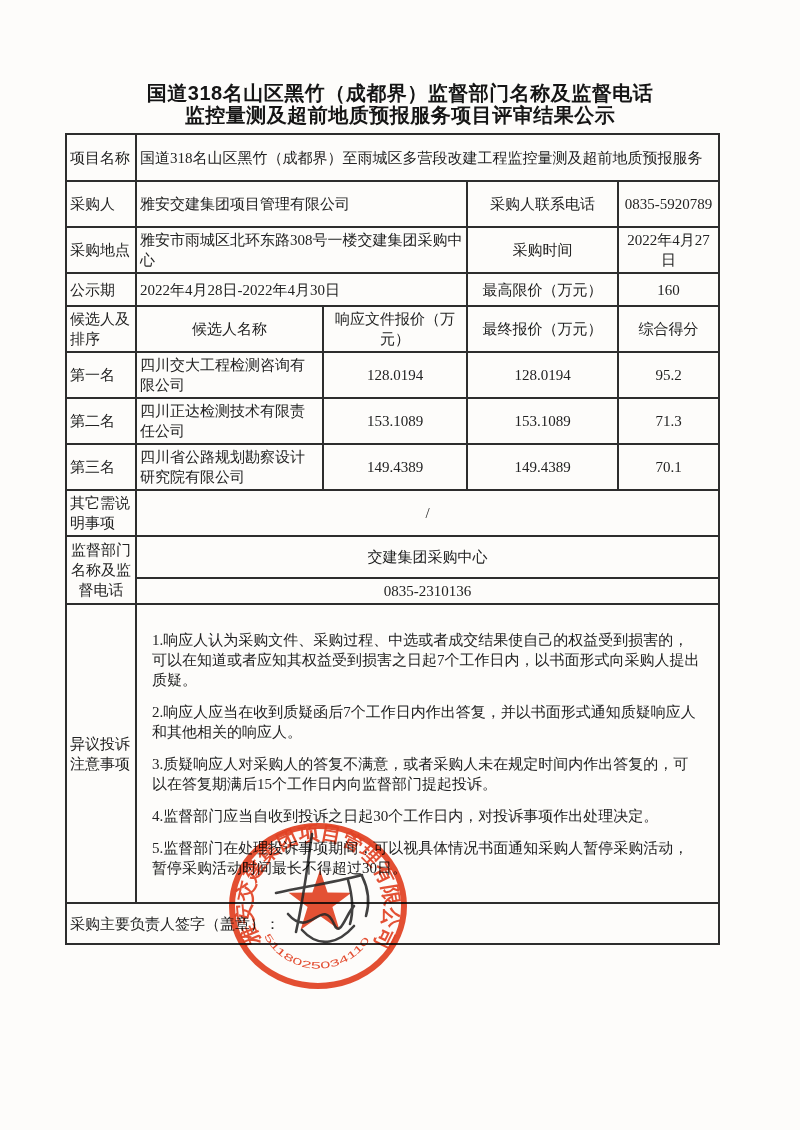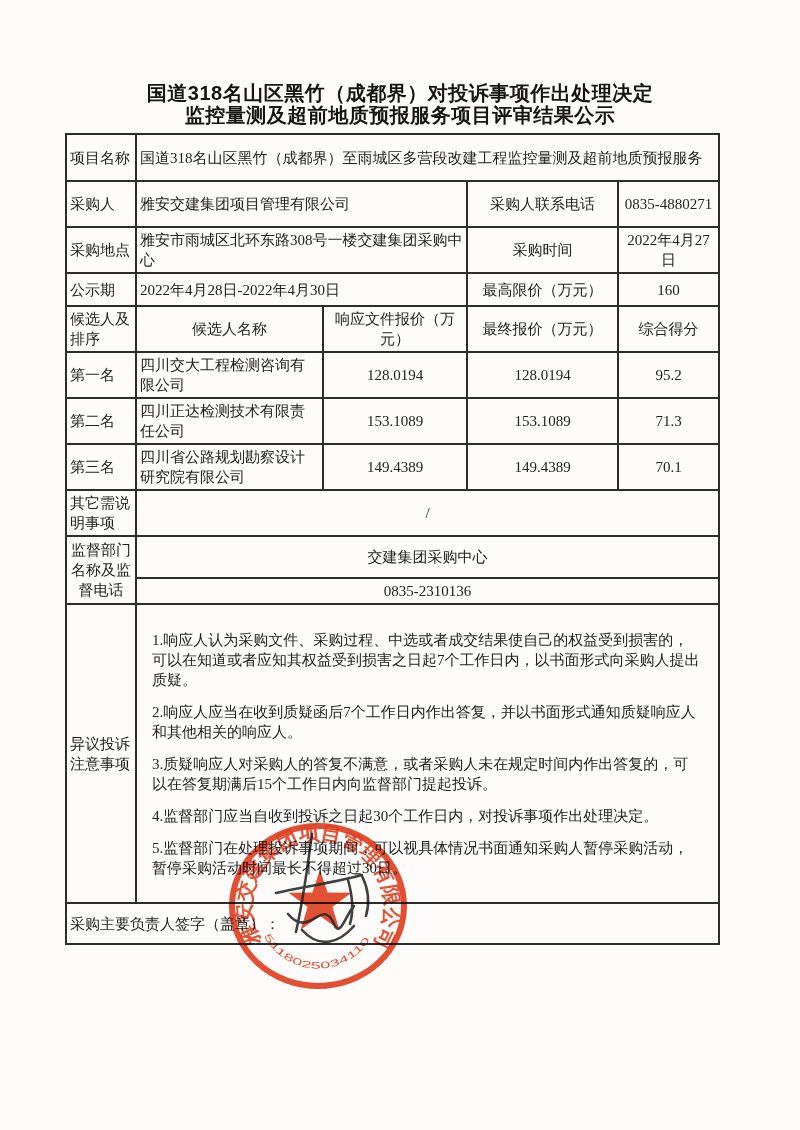--- a/index.html
+++ b/index.html
@@ -41,42 +41,42 @@
     mix-blend-mode:multiply;opacity:0.95;
     pointer-events:none;
   }
 </style>
 </head>
 <body>
 
 <div class="page">
 
   <div class="doc-title">
-    <div>国道318名山区黑竹（成都界）对投诉事项作出处理决定</div>
+    <div>国道318名山区黑竹（成都界）监督部门名称及监督电话</div>
     <div>监控量测及超前地质预报服务项目评审结果公示</div>
   </div>
 
   <table class="main">
     <colgroup>
       <col style="width:70px">
         <col style="width:187px">
         <col style="width:144px">
         <col style="width:151px">
         <col style="width:101px">
     </colgroup>
     <tbody>
         <tr style="height:47px">
       <td class="lbl">项目名称</td>
       <td colspan="4" class="val">国道318名山区黑竹（成都界）至雨城区多营段改建工程监控量测及超前地质预报服务</td>
     </tr>
     <tr style="height:46px">
       <td class="lbl">采购人</td>
       <td colspan="2" class="val">雅安交建集团项目管理有限公司</td>
       <td class="ctr">采购人联系电话</td>
-      <td class="ctr">0835-4880271</td>
+      <td class="ctr">0835-5920789</td>
     </tr>
     <tr style="height:44px">
       <td class="lbl">采购地点</td>
       <td colspan="2" class="val">雅安市雨城区北环东路308号一楼交建集团采购中心</td>
       <td class="ctr">采购时间</td>
       <td class="ctr">2022年4月27日</td>
     </tr>
     <tr style="height:33px">
       <td class="lbl">公示期</td>
       <td colspan="2" class="val">2022年4月28日-2022年4月30日</td>

